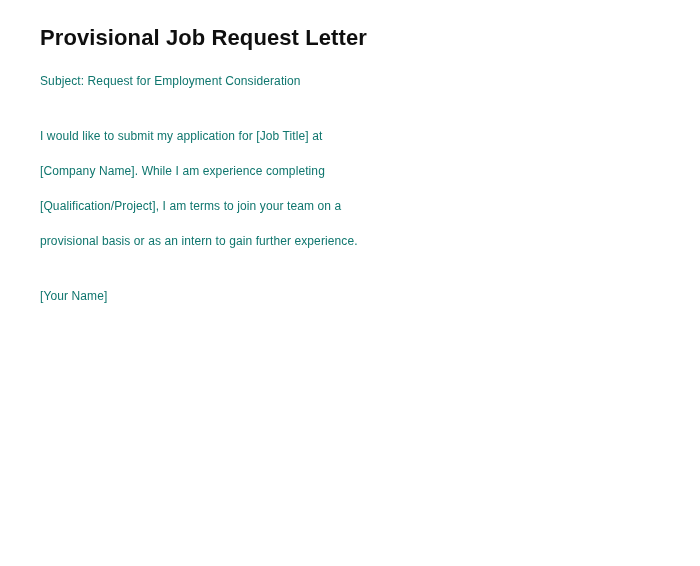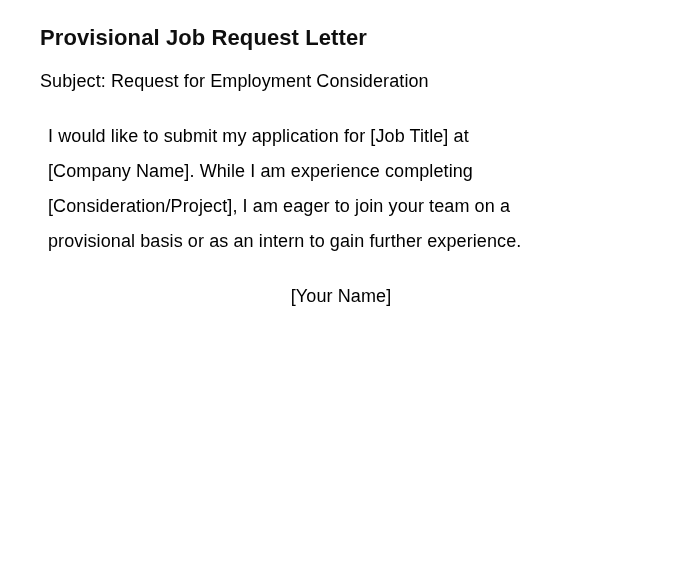--- a/index.html
+++ b/index.html
@@ -18,44 +18,44 @@
     }
     .letter-title {
       font-size: 22px;
       line-height: 28px;
       font-weight: 700;
       color: #0f0f0f;
       letter-spacing: 0.1px;
       margin: 0 0 12px 0;
     }
     .para {
-      font-size: 18px;
+      font-size: 12px;
       line-height: 35px;
       font-weight: 400;
-      color: #000000;
+      color: #0f766e;
       margin: 0 0 20px 0;
       letter-spacing: 0.1px;
     }
-    .para:last-child { margin-bottom: 16px; text-align: center; }
-    .line { display: block; margin-left: 8px; }
+    .para:last-child { margin-bottom: 16px; }
+    .line { display: block; }
   </style>
 </head>
 <body>
 
 <main class="page">
 
   <h1 class="letter-title">Provisional Job Request Letter</h1>
 
   <p class="para">Subject: Request for Employment Consideration</p>
 
 
   <p class="para">
     <span class="line">I would like to submit my application for [Job Title] at</span>
     <span class="line">[Company Name]. While I am experience completing</span>
-    <span class="line">[Consideration/Project], I am eager to join your team on a</span>
+    <span class="line">[Qualification/Project], I am terms to join your team on a</span>
     <span class="line">provisional basis or as an intern to gain further experience.</span>
   </p>
 
   <p class="para">
   </p>
 
 
   <p class="para">[Your Name]</p>
 
 </main>

